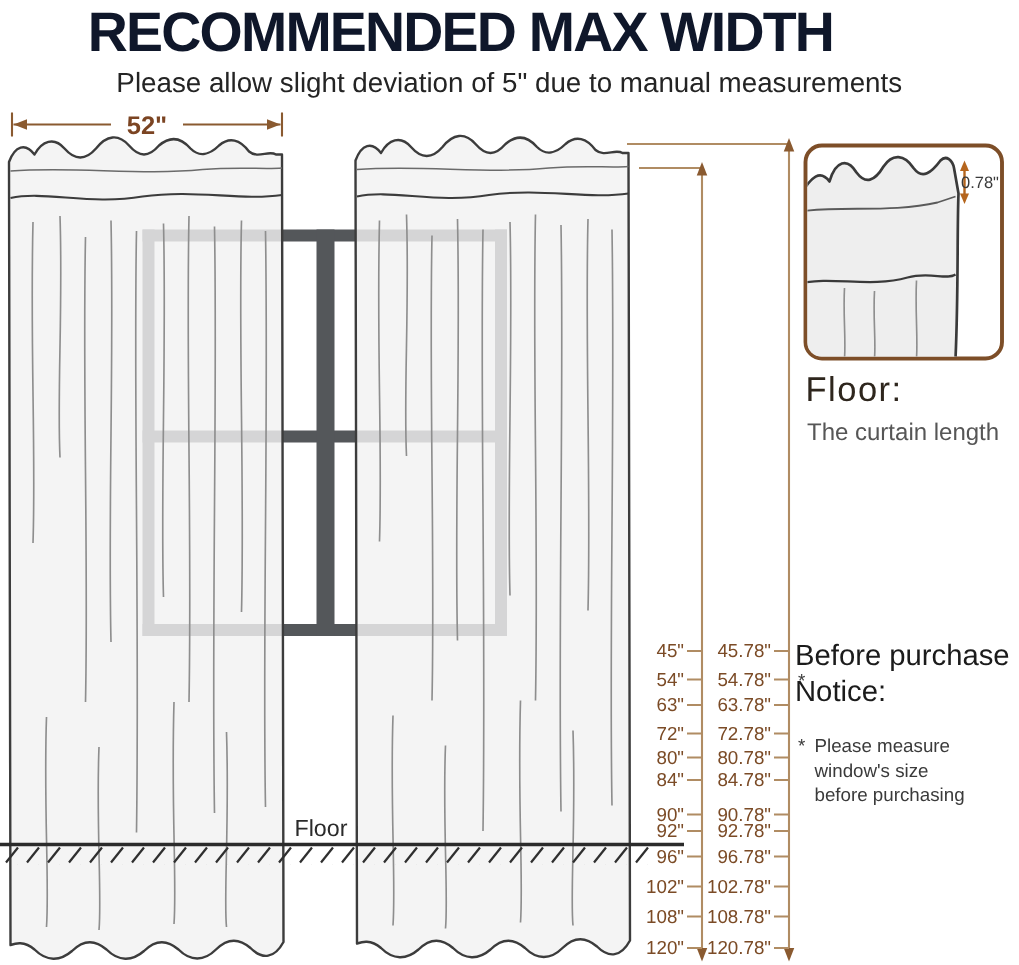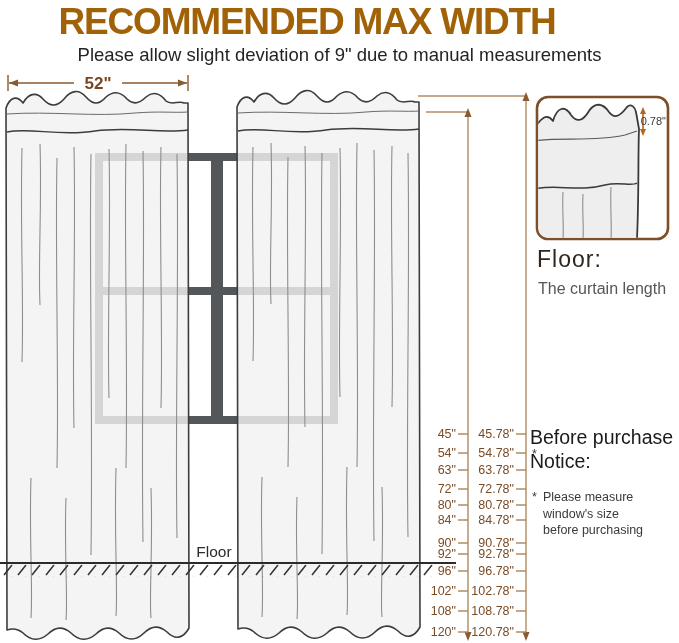--- a/index.html
+++ b/index.html
@@ -1,19 +1,19 @@
 <!DOCTYPE html>
 <html><head>
 <meta charset="utf-8">
 <style>
   html,body{margin:0;padding:0;background:#fff;}
   .page{position:relative;width:679px;height:643px;background:#ffffff;overflow:hidden;
         font-family:"Liberation Sans", sans-serif;}
   .title{position:absolute;top:1px;left:0;width:614px;text-align:center;
-         font-size:37px;font-weight:700;letter-spacing:-1.2px;color:#a16207;white-space:nowrap;}
+         font-size:37px;font-weight:700;letter-spacing:-1.2px;color:#0f172a;white-space:nowrap;}
   .subtitle{position:absolute;top:44px;left:0;width:679px;text-align:center;
             font-size:18.5px;color:#242424;white-space:nowrap;}
   svg{position:absolute;left:0;top:0;}
   svg text{font-family:"Liberation Sans", sans-serif;}
   .inset-svg{left:535px;top:95px;}
   .tips-h{position:absolute;left:537px;top:246px;font-size:23px;color:#2e261d;letter-spacing:1px;}
   .tips-b{position:absolute;left:538px;top:281px;font-size:16px;line-height:15.5px;color:#565656;}
   .notice-h{position:absolute;left:530px;top:381px;font-size:19.5px;line-height:23.5px;color:#1b1b1b;margin-top:45px;}
   .bullet{position:absolute;left:532px;display:flex;font-size:12.5px;line-height:16.5px;color:#3a3a3a;}
   .bullet .marker{width:11px;flex:none;}
@@ -117,21 +117,21 @@
         <text x="514" y="554" dy="4">92.78"</text>
         <text x="514" y="571" dy="4">96.78"</text>
         <text x="514" y="591" dy="4">102.78"</text>
         <text x="514" y="611" dy="4">108.78"</text>
         <text x="514" y="632" dy="4">120.78"</text>
       </g>
     </g>
   </svg>
 
   <div class="title">RECOMMENDED MAX WIDTH</div>
-  <div class="subtitle">Please allow slight deviation of 9" due to manual measurements</div>
+  <div class="subtitle">Please allow slight deviation of 5" due to manual measurements</div>
 
   <svg class="inset-svg" width="137" height="148" viewBox="0 0 137 148">
     <defs>
       <clipPath id="insetClip">
           <rect x="3.3" y="3.3" width="128.4" height="139.4" rx="9"></rect>
         </clipPath>
     </defs>
     <rect x="2" y="2" width="131" height="142" rx="11" fill="#ffffff" stroke="#7d4e28" stroke-width="2.6"></rect>
     <g clip-path="url(#insetClip)">
       <path d="M-2 36 C6 22 12 18 18 26 C22 12 30 10 36 20 C42 28 48 26 54 16

